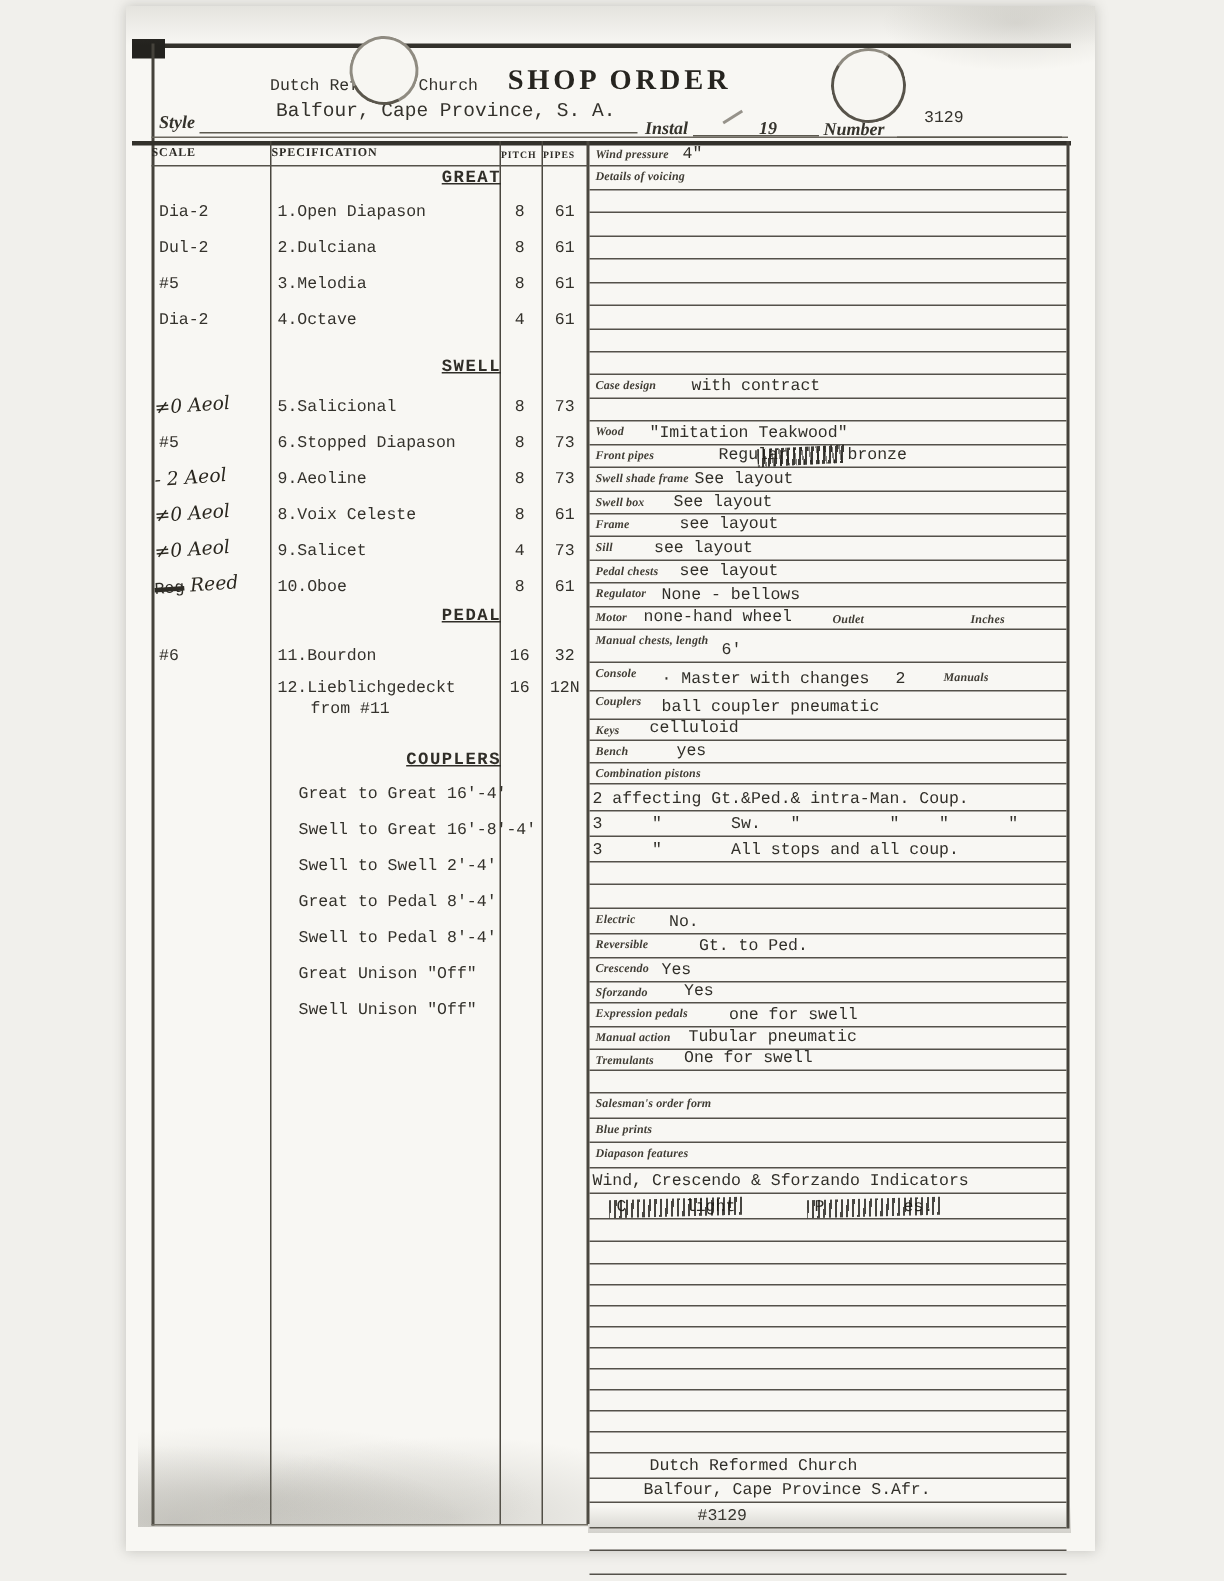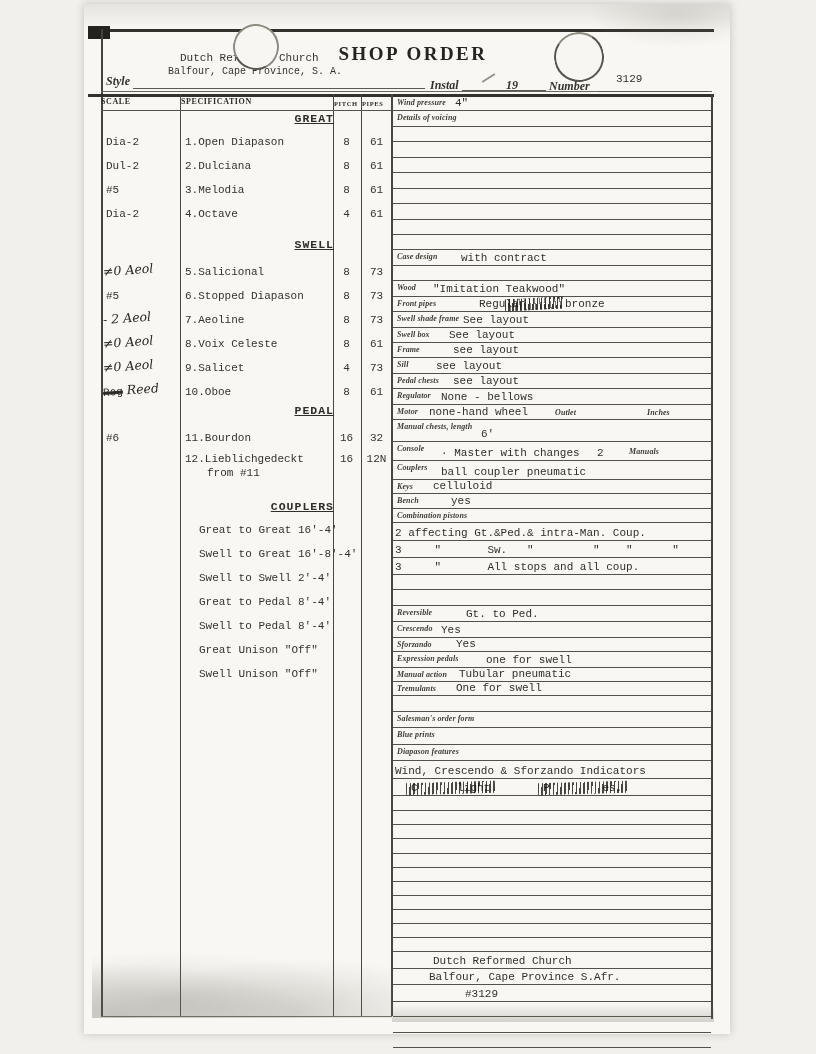--- a/index.html
+++ b/index.html
@@ -32,21 +32,21 @@
   .v-spec{left:333px;top:94px;width:1.4px;height:922px}
   .v-pitch{left:361px;top:94px;width:1.4px;height:922px}
   .v-pipes{left:391px;top:94px;width:1.6px;height:922px}
   .lt-headline{left:101px;top:110px;width:291px;height:1.2px;background:#55524a}
   .lt-bottom{left:101px;top:1016px;width:291px;height:1.2px;background:#716d63}
   
   .shop-title{position:absolute;left:328px;top:43px;width:170px;text-align:center;
       font:bold 19px "Liberation Serif",serif;letter-spacing:2.5px;color:#26241f}
   .typed{font-family:"Liberation Mono","DejaVu Sans Mono",monospace;color:#34322c}
   .client1{position:absolute;left:180px;top:52px;font-size:11px}
-  .client2{position:absolute;left:168px;top:66px;font-size:10px}
+  .client2{position:absolute;left:184px;top:66px;font-size:13px}
   .flabel{position:absolute;font:italic bold 12px "Liberation Serif",serif;color:#35332c}
   .style-lab{left:106px;top:74px}
   .instal-lab{left:430px;top:78px}
   .year-lab{left:506px;top:78px}
   .number-lab{left:549px;top:79px}
   .number-val{position:absolute;left:616px;top:73px;font-size:11px}
   .u1{left:133px;top:88px;width:292px;height:1.2px;background:#5c594f}
   .u2{left:462px;top:90px;width:84px;height:1.2px;background:#5c594f}
   .u3{left:598px;top:91px;width:110px;height:1.2px;background:#5c594f}
   .tick{position:absolute;left:481px;top:77px;width:15px;height:2px;background:#96928a;
@@ -185,21 +185,21 @@
             <span class="pipescell">73</span>
           </div>
           <div class="stop">
             <span class="scalecell">#5</span>
             <span class="sname">6.Stopped Diapason</span>
             <span class="pitchcell">8</span>
             <span class="pipescell">73</span>
           </div>
           <div class="stop">
             <span class="scalecell hw">- 2 Aeol</span>
-            <span class="sname">7.Aeoline</span>
+            <span class="sname">9.Aeoline</span>
             <span class="pitchcell">8</span>
             <span class="pipescell">73</span>
           </div>
           <div class="stop">
             <span class="scalecell hw">≠0 Aeol</span>
             <span class="sname">8.Voix Celeste</span>
             <span class="pitchcell">8</span>
             <span class="pipescell">61</span>
           </div>
           <div class="stop">
@@ -332,20 +332,24 @@
           <span class="pval" style="left: 2px;">2 affecting Gt.&amp;Ped.&amp; intra-Man. Coup.</span>
         </div>
         <div class="prow m">
           <span class="pval" style="left: 2px;">3     "       Sw.   "         "    "      "</span>
         </div>
         <div class="prow m">
           <span class="pval" style="left: 2px;">3     "       All stops and all coup.</span>
         </div>
         <div class="prow "></div>
         <div class="prow "></div>
+        <div class="prow m">
+          <span class="plab">Electric</span>
+          <span class="pval" style="left: 53px;">No.</span>
+        </div>
         <div class="prow a">
           <span class="plab">Reversible</span>
           <span class="pval" style="left: 73px;">Gt. to Ped.</span>
         </div>
         <div class="prow ">
           <span class="plab">Crescendo</span>
           <span class="pval" style="left: 48px;">Yes</span>
         </div>
         <div class="prow s">
           <span class="plab">Sforzando</span>

